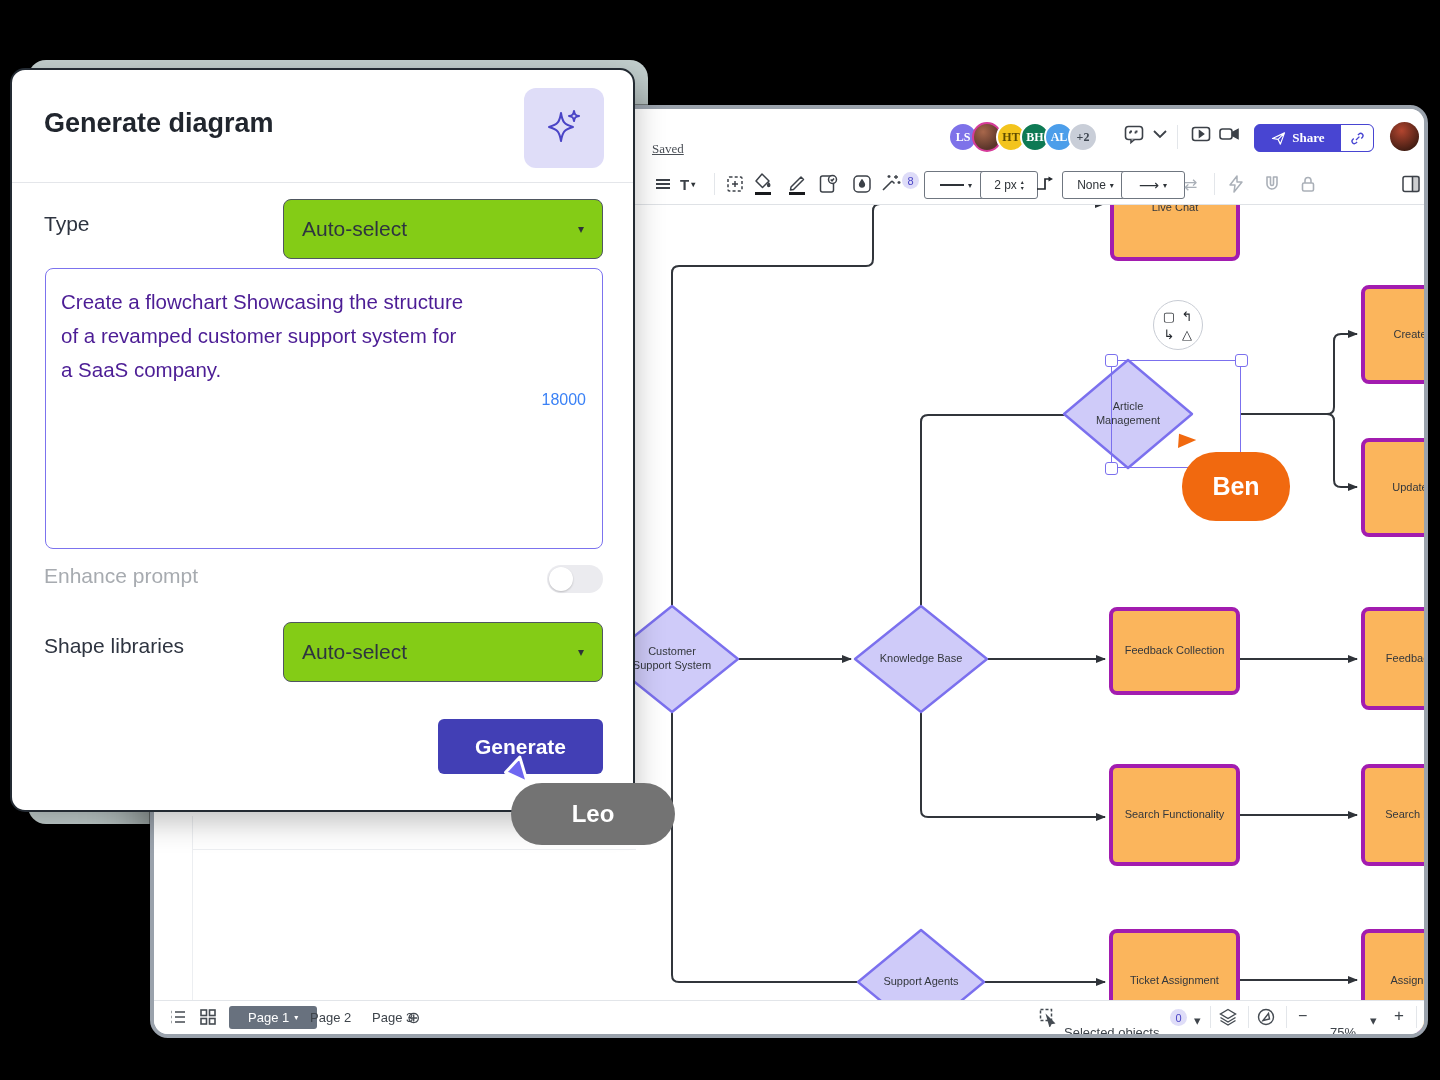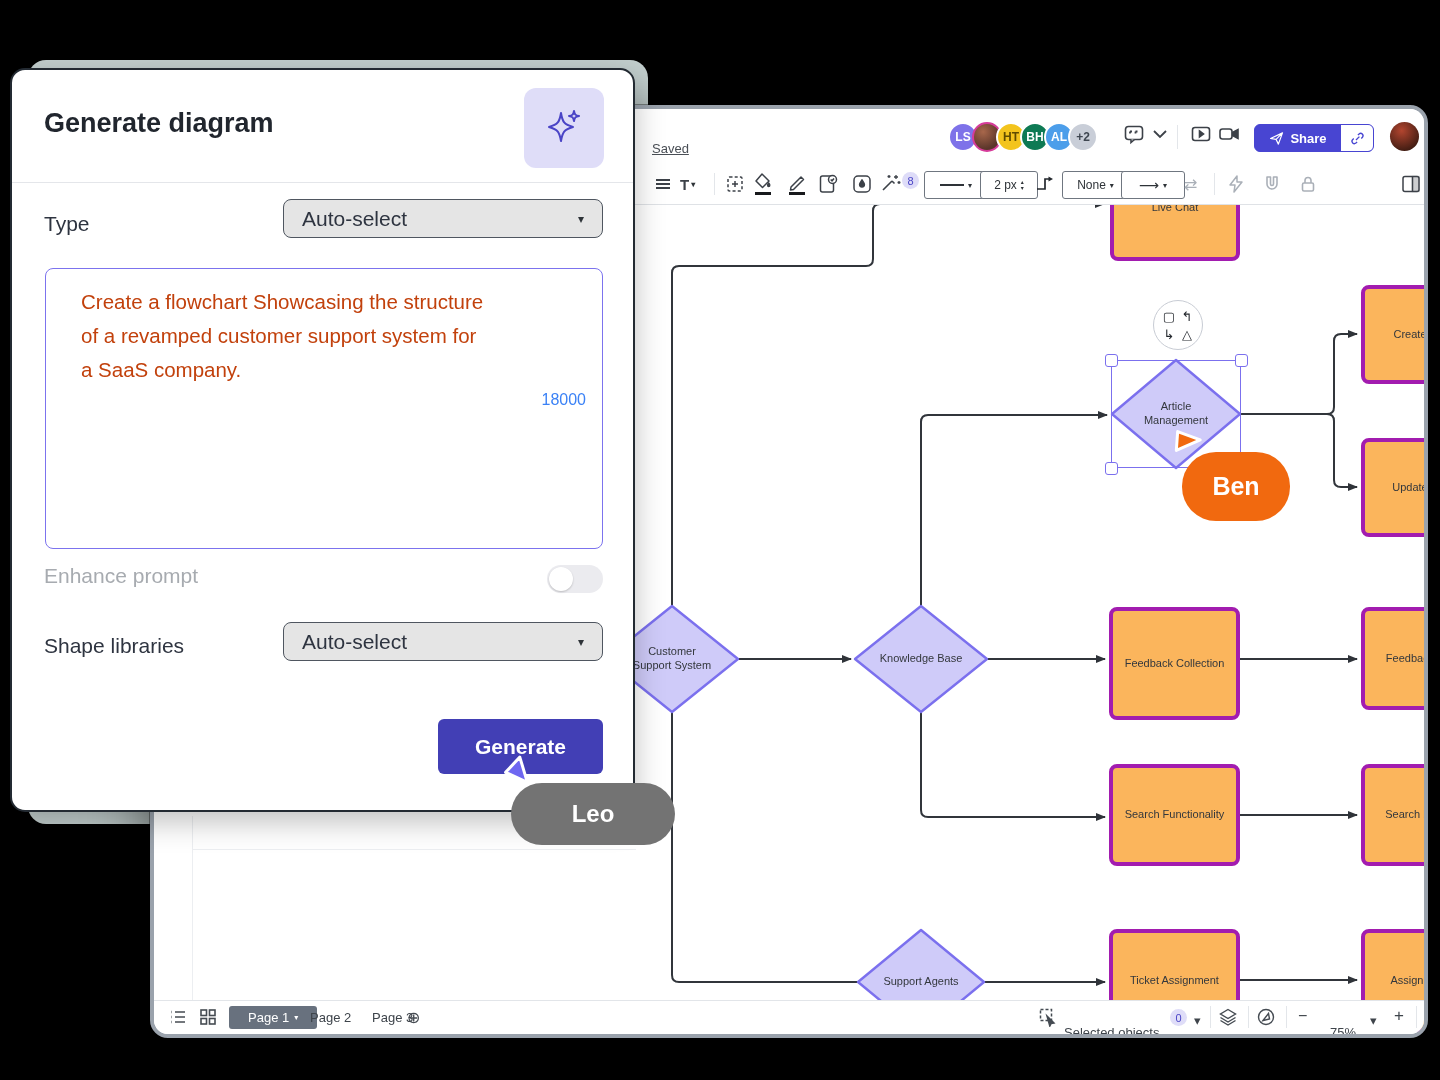--- a/index.html
+++ b/index.html
@@ -8,21 +8,21 @@
   
   .behind-card{position:absolute;left:28px;top:60px;width:620px;height:764px;
                background:#c3cfce;border-radius:18px;}
   
   .window{position:absolute;left:150px;top:105px;width:1278px;height:933px;
           background:#fff;border:4px solid #9aa2ac;border-radius:18px;
           box-shadow:0 0 0 1px rgba(0,0,0,.35),0 24px 60px rgba(0,0,0,.55);
           overflow:hidden;box-sizing:border-box;}
   .win-inner{position:absolute;left:0;top:0;width:1270px;height:925px;}
   .wtopbar{position:absolute;left:0;top:0;width:100%;height:55px;background:#fff;
-           border-bottom:1px solid #ecedf0;z-index:7;}
+           border-bottom:1px solid #ecedf0;z-index:7;font-family:Liberation Serif, serif;}
   .wtoolbar{position:absolute;left:0;top:55px;width:100%;height:40px;background:#fff;
             border-bottom:1px solid #dfe2e6;z-index:7;}
   .wbottombar{position:absolute;left:0;bottom:0;width:100%;height:33px;background:#fff;
               border-top:1px solid #e2e5e9;z-index:8;}
   .saved{position:absolute;left:498px;top:32px;font-size:13px;color:#4a4f56;
          text-decoration:underline;}
   
   .avatar-stack{position:absolute;left:800px;top:13px;height:30px;display:flex;z-index:7;}
   .avatar{width:30px;height:30px;border-radius:50%;display:flex;align-items:center;
           justify-content:center;font-size:12px;font-weight:bold;margin-left:-6px;
@@ -87,28 +87,28 @@
   
   .modal{position:absolute;left:10px;top:68px;width:625px;height:744px;background:#fff;
          border:2px solid #232a32;border-radius:15px;box-sizing:border-box;z-index:50;
          box-shadow:0 10px 30px rgba(0,0,0,.25);}
   .m-title{position:absolute;left:32px;top:38px;font-size:27px;font-weight:bold;color:#21262e;}
   .m-spark{position:absolute;left:512px;top:18px;width:80px;height:80px;background:#dfddf8;
            border-radius:12px;display:flex;align-items:center;justify-content:center;}
   .m-div{position:absolute;left:0;top:112px;width:100%;height:1px;background:#e4e6ea;}
   .m-label{position:absolute;left:32px;font-size:21px;color:#2e3440;}
   .m-label.dim{color:#a7abb0;}
-  .m-select{position:absolute;left:271px;width:320px;height:39px;border:1.5px solid #4f5660;
+  .m-select{position:absolute;left:271px;width:320px;height:60px;border:1.5px solid #4f5660;
             border-radius:8px;display:flex;align-items:center;box-sizing:border-box;
-            font-size:21px;color:#2e3440;padding:0 18px;background:#e5e5e5;}
+            font-size:21px;color:#2e3440;padding:0 18px;background:#84cc16;}
   .m-select .caret{margin-left:auto;font-size:12px;}
   .m-textarea{position:absolute;left:33px;top:198px;width:558px;height:281px;
               border:1.5px solid #7c73ee;border-radius:8px;box-sizing:border-box;}
   .m-prompt{position:absolute;left:15px;top:16px;width:500px;font-size:20.5px;line-height:34px;
-            color:#c2410c;white-space:pre-line;margin-left:20px;}
+            color:#4c1d95;white-space:pre-line;}
   .m-count{position:absolute;right:16px;top:122px;font-size:16px;color:#3b82f6;}
   .toggle{position:absolute;left:535px;top:495px;width:56px;height:28px;border-radius:14px;
           background:#ebebef;}
   .toggle .knob{position:absolute;left:2px;top:2px;width:24px;height:24px;border-radius:50%;
                 background:#fff;box-shadow:0 1px 2px rgba(0,0,0,.2);}
   .gen-btn{position:absolute;left:426px;top:649px;width:165px;height:55px;background:#423fb5;
            border-radius:6px;color:#fff;font-size:21px;font-weight:600;display:flex;
            align-items:center;justify-content:center;}
   .leo-pill{left:511px;top:783px;width:164px;height:62px;border-radius:31px;background:#737373;
             font-size:24px;z-index:60;}
@@ -144,34 +144,34 @@
             <path d="M1086 706 L1203 706" fill="none" stroke="#31353b" stroke-width="2" marker-end="url(#arr)"></path>
             <path d="M1086 305 L1173 305 Q1180 305 1180 298 L1180 232 Q1180 225 1187 225 L1203 225" fill="none" stroke="#31353b" stroke-width="2" marker-end="url(#arr)"></path>
             <path d="M1086 305 L1173 305 Q1180 305 1180 312 L1180 371 Q1180 378 1187 378 L1203 378" fill="none" stroke="#31353b" stroke-width="2" marker-end="url(#arr)"></path>
             <path d="M830 873 L951 873" fill="none" stroke="#31353b" stroke-width="2" marker-end="url(#arr)"></path>
             <path d="M1086 871 L1203 871" fill="none" stroke="#31353b" stroke-width="2" marker-end="url(#arr)"></path>
           </svg>
         <div id="canvas-layer">
             <div class="flow-node rect-node" style="left: 956px; top: 45px; width: 130px; height: 107px;"><div>Live Chat</div></div>
             <div class="flow-node rect-node cut" style="left: 1207px; top: 176px; width: 120px; height: 99px;"><div>Create</div></div>
             <div class="flow-node rect-node cut" style="left: 1207px; top: 329px; width: 120px; height: 99px;"><div>Update</div></div>
-            <div class="flow-node rect-node" style="left: 955px; top: 498px; width: 131px; height: 113px;"><div>Feedback Collection</div></div>
+            <div class="flow-node rect-node" style="left: 955px; top: 498px; width: 131px; height: 88px;"><div>Feedback Collection</div></div>
             <div class="flow-node rect-node cut" style="left: 1207px; top: 498px; width: 120px; height: 103px;"><div>Feedback</div></div>
             <div class="flow-node rect-node" style="left: 955px; top: 655px; width: 131px; height: 102px;"><div>Search Functionality</div></div>
             <div class="flow-node rect-node cut" style="left: 1207px; top: 655px; width: 120px; height: 102px;"><div>Search by</div></div>
             <div class="flow-node rect-node" style="left: 955px; top: 820px; width: 131px; height: 103px;"><div>Ticket Assignment</div></div>
             <div class="flow-node rect-node cut" style="left: 1207px; top: 820px; width: 120px; height: 103px;"><div>Assign t</div></div>
             <div class="flow-node diamond-node" style="left: 449px; top: 494px; width: 138px; height: 112px;"><svg width="138" height="112">
                 <polygon points="69,3 135,56 69,109 3,56" fill="#cfcbf9" stroke="#7b70ee" stroke-width="2.4" stroke-linejoin="round"></polygon>
               </svg><div class="dlabel">Customer
 Support System</div></div>
             <div class="flow-node diamond-node" style="left: 698px; top: 494px; width: 138px; height: 112px;"><svg width="138" height="112">
                 <polygon points="69,3 135,56 69,109 3,56" fill="#cfcbf9" stroke="#7b70ee" stroke-width="2.4" stroke-linejoin="round"></polygon>
               </svg><div class="dlabel">Knowledge Base</div></div>
-            <div class="flow-node diamond-node" style="left: 955px; top: 248px; width: 134px; height: 114px; justify-content: center;"><svg width="134" height="114">
+            <div class="flow-node diamond-node" style="left: 907px; top: 248px; width: 134px; height: 114px; justify-content: center;"><svg width="134" height="114">
                 <polygon points="67,3 131,57 67,111 3,57" fill="#cfcbf9" stroke="#7b70ee" stroke-width="2.4" stroke-linejoin="round"></polygon>
               </svg><div class="dlabel">Article
 Management</div></div>
             <div class="flow-node diamond-node" style="left: 701px; top: 818px; width: 132px; height: 110px;"><svg width="132" height="110">
                 <polygon points="66,3 129,55 66,107 3,55" fill="#cfcbf9" stroke="#7b70ee" stroke-width="2.4" stroke-linejoin="round"></polygon>
               </svg><div class="dlabel">Support Agents</div></div>
           </div>
 
         <div id="sel-wrap">
             <div class="sel-box" style="left: 957px; top: 251px; width: 130px; height: 108px;"></div>

